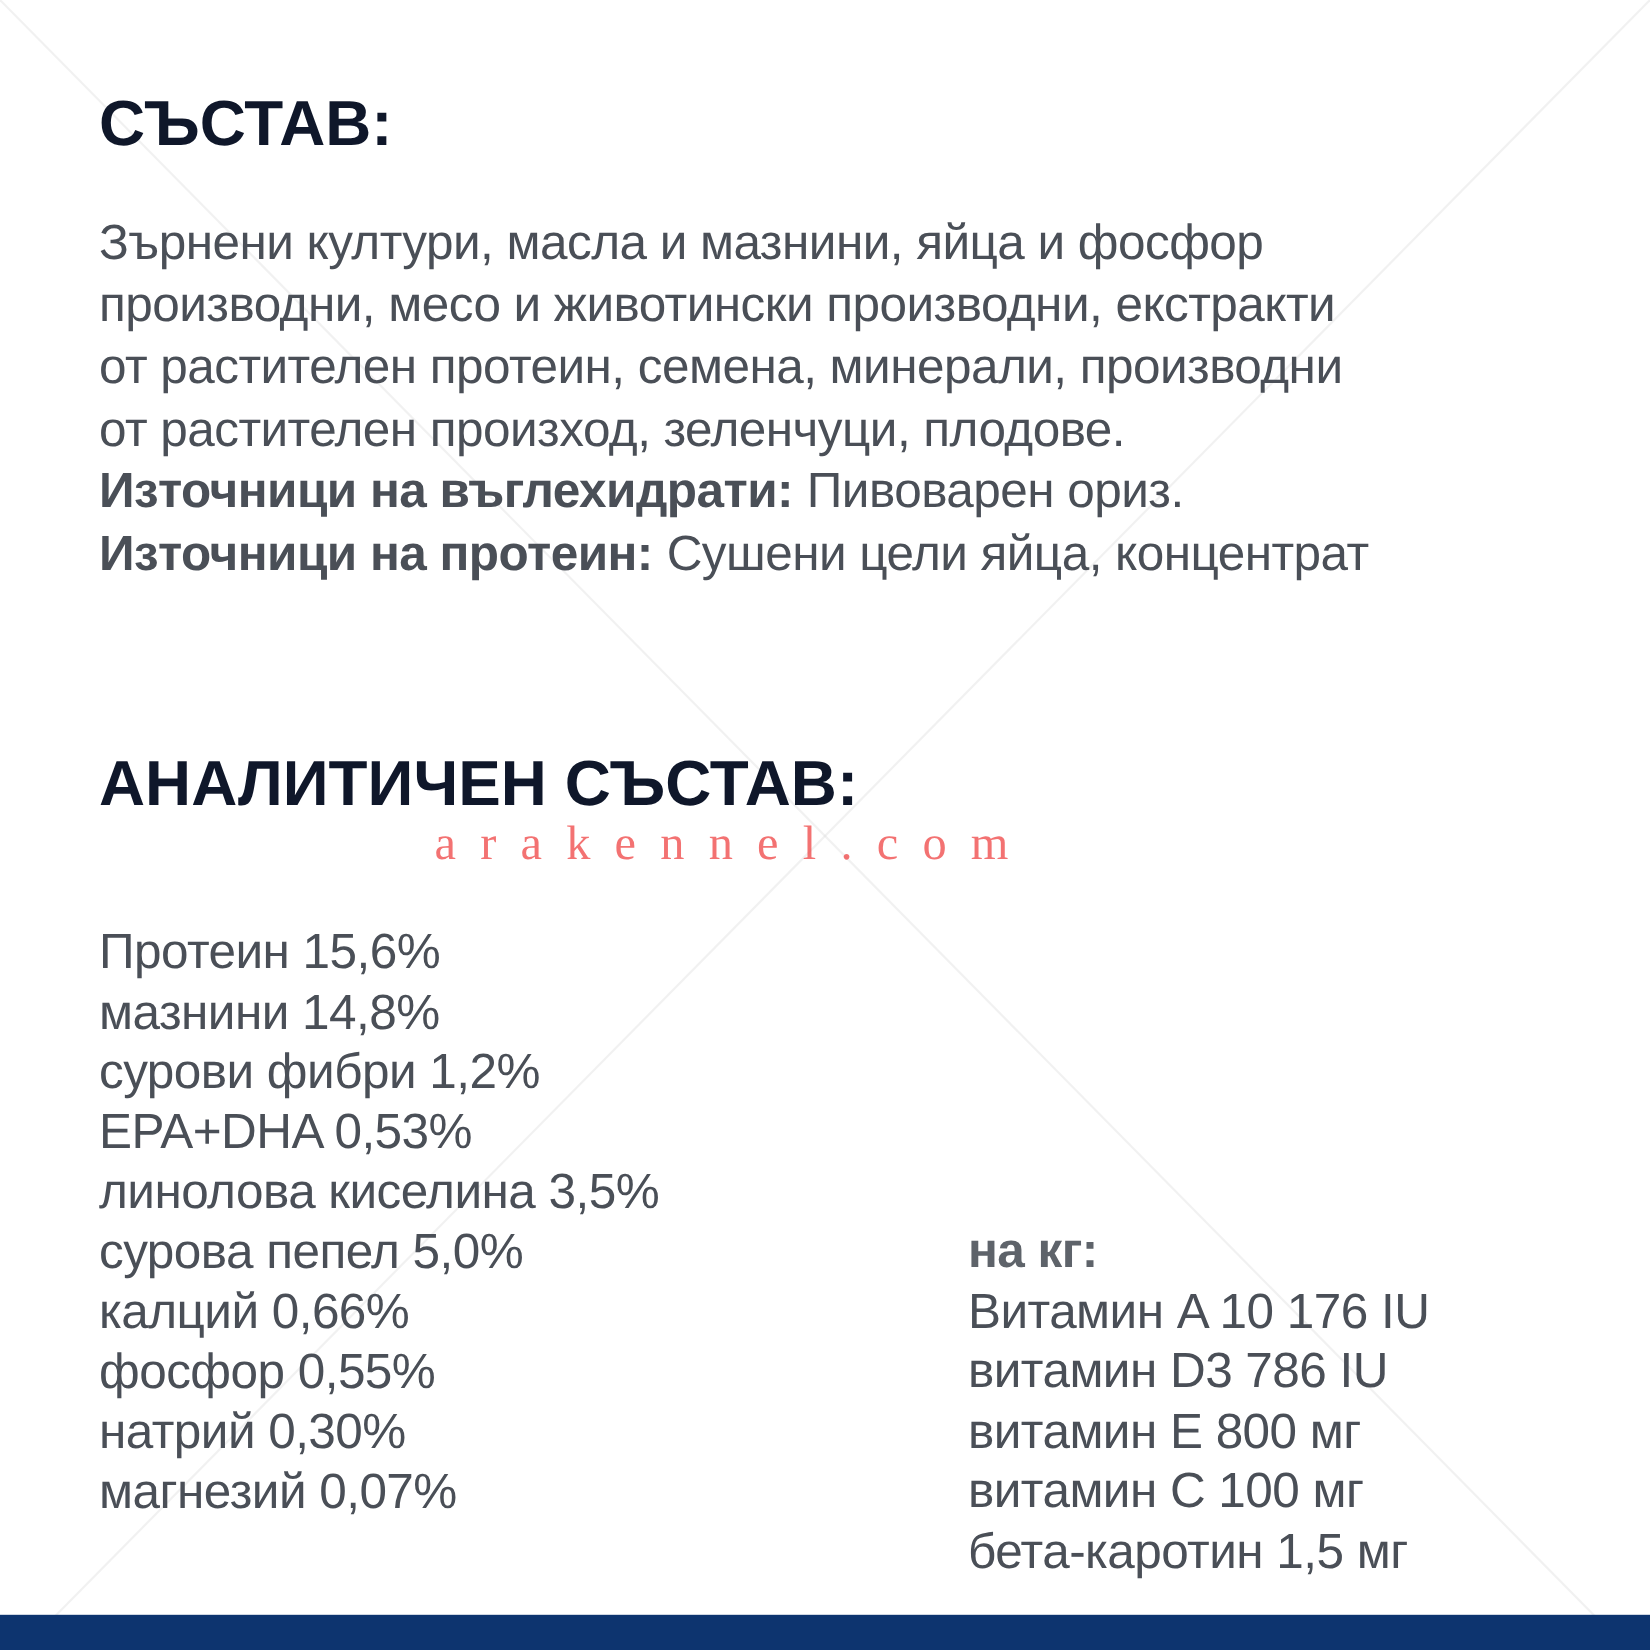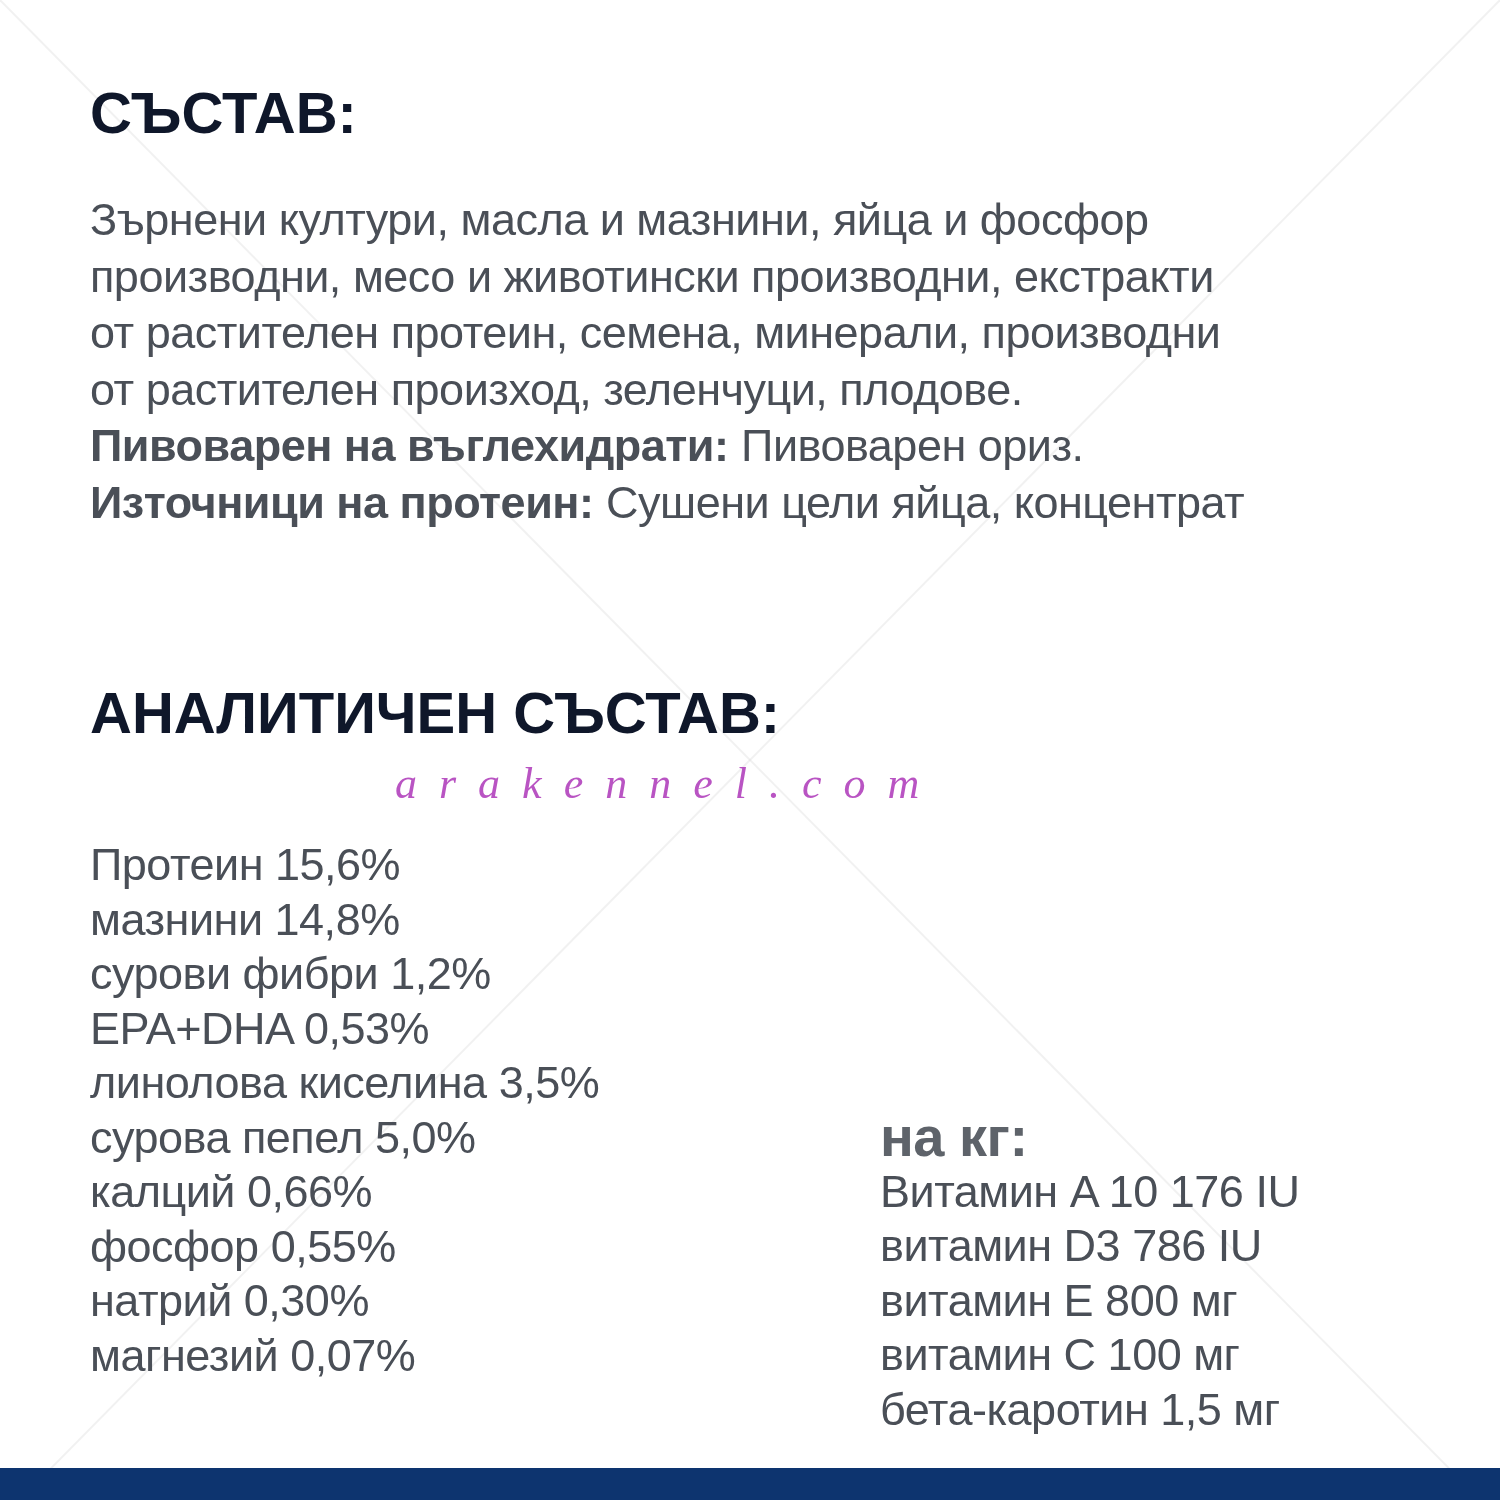--- a/index.html
+++ b/index.html
@@ -6,45 +6,44 @@
   body{
     width:1500px;height:1500px;position:relative;overflow:hidden;
     background:#ffffff;
     font-family:"Liberation Sans","DejaVu Sans",sans-serif;
     color:#4a4f57;
   }
   
   .wm-lines{position:absolute;inset:0;z-index:0;pointer-events:none;}
   
   .wm-site{
-    position:absolute;left:395px;top:758px;z-index:0;
+    position:absolute;left:395px;top:741px;z-index:0;
     font-family:"Liberation Serif","DejaVu Serif",serif;
-    font-size:44px;letter-spacing:22px;color:#a21caf;opacity:.75;
+    font-size:44px;letter-spacing:22px;color:#ef4444;opacity:.75;
     white-space:nowrap;
-    font-style:italic;
   }
   .section{position:absolute;left:90px;z-index:1;}
   .heading{
     color:#0f172a;font-weight:700;font-size:58px;line-height:1;
     letter-spacing:0px;white-space:nowrap;
   }
   #composition{top:84px;}
   #comp-lines{position:absolute;left:90px;top:192px;z-index:1;}
   .textline{
     font-size:45px;line-height:56.5px;white-space:nowrap;
     letter-spacing:-0.5px;
   }
   .textline [data-item-field="label"]:not(:empty){
     font-weight:700;margin-right:.28em;
   }
   #analysis{top:684px;}
   #nutrient-col{position:absolute;left:90px;top:838px;z-index:1;}
   #perkg-col{position:absolute;left:880px;top:1110px;z-index:1;}
   .perkg-label{
-    font-size:56px;line-height:54.5px;font-weight:700;color:#5e636a;
+    font-size:45px;line-height:54.5px;font-weight:700;color:#5e636a;
     letter-spacing:-0.5px;
   }
   #nutrient-col .textline,#perkg-col .textline{line-height:54.5px;}
   .footer-bar{
     position:absolute;left:0;bottom:0;width:1500px;height:32px;
     background:#0d346f;z-index:2;
   }
 </style>
 </head>
 <body>
@@ -63,21 +62,21 @@
 <div id="comp-lines">
 
     <div class="textline"><span data-item-field="label"></span><span data-item-field="text">Зърнени култури, масла и мазнини, яйца и фосфор</span></div>
 
     <div class="textline"><span data-item-field="label"></span><span data-item-field="text">производни, месо и животински производни, екстракти</span></div>
 
     <div class="textline"><span data-item-field="label"></span><span data-item-field="text">от растителен протеин, семена, минерали, производни</span></div>
 
     <div class="textline"><span data-item-field="label"></span><span data-item-field="text">от растителен произход, зеленчуци, плодове.</span></div>
 
-    <div class="textline"><span data-item-field="label">Пивоварен на въглехидрати:</span><span data-item-field="text">Пивоварен ориз.</span></div>
+    <div class="textline"><span data-item-field="label">Източници на въглехидрати:</span><span data-item-field="text">Пивоварен ориз.</span></div>
 
     <div class="textline"><span data-item-field="label">Източници на протеин:</span><span data-item-field="text">Сушени цели яйца, концентрат</span></div>
 
   </div>
 
 <div class="section" id="analysis">
   <div class="heading">АНАЛИТИЧЕН СЪСТАВ:</div>
 </div>
 
 <div id="nutrient-col">

